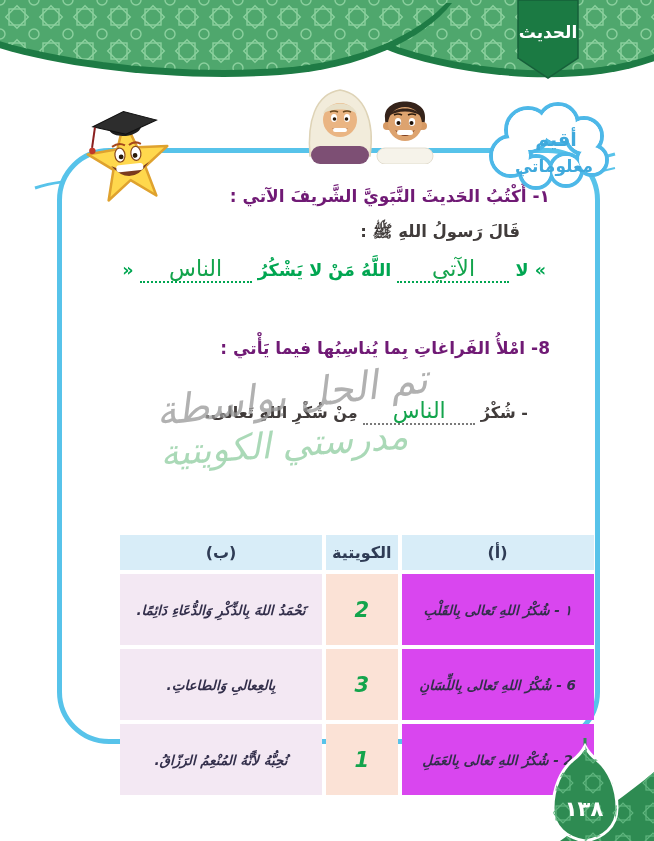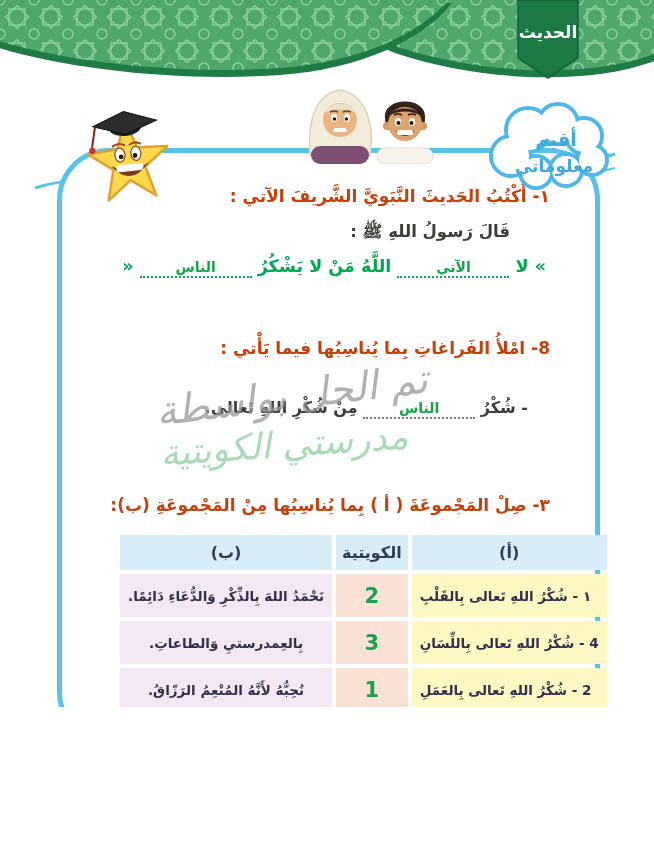--- a/index.html
+++ b/index.html
@@ -1,42 +1,42 @@
 <!DOCTYPE html>
 <html lang="ar"><head>
 <meta charset="utf-8">
 <style>
   html,body{margin:0;padding:0;background:#fff;}
-  #page{position:relative;width:654px;height:707px;overflow:hidden;background:#fff;
+  #page{position:relative;width:654px;height:841px;overflow:hidden;background:#fff;
         font-family:"DejaVu Sans",sans-serif;}
   .abs{position:absolute;}
   svg text{font-family:"DejaVu Sans",sans-serif;}
 
   
   #frame{left:57px;top:148px;width:533px;height:586px;border:5px solid #57c3ea;
          border-radius:52px;z-index:1;background:#fff;}
 
   
-  .qtitle{color:#c2410c;font-weight:bold;font-size:17px;white-space:nowrap;direction:rtl;z-index:3;}
+  .qtitle{color:#701a75;font-weight:bold;font-size:17px;white-space:nowrap;direction:rtl;z-index:3;}
   .dark-line{color:#413c3b;font-weight:bold;font-size:16.5px;white-space:nowrap;direction:rtl;z-index:3;}
   .hadith{color:#00a651;font-weight:bold;font-size:17.5px;white-space:nowrap;direction:rtl;z-index:3;}
 
   .blank{display:inline-block;border-bottom:2.2px dotted #00a651;text-align:center;
          padding:0 8px;min-width:96px;line-height:1.15;}
-  .blank .ans{color:#13a44c;font-size:14px;font-weight:bold;}
+  .blank .ans{color:#13a44c;font-size:22px;font-weight:normal;}
   .blank.gray-dots{border-bottom-color:#7a7a7a;}
 
   .fill-line{color:#413c3b;font-weight:bold;font-size:16px;white-space:nowrap;direction:rtl;z-index:3;}
 
   
   #match-table{position:absolute;left:116px;top:531px;border-collapse:separate;border-spacing:4px;
                direction:rtl;z-index:3;}
   #match-table th{background:#d8edf8;color:#2f3c55;font-size:16px;font-weight:bold;height:31px;padding:2px 6px;}
-  #match-table td{height:33px;padding:5px 8px;font-weight:bold;color:#332f4b;font-size:13.5px;white-space:nowrap;}
-  #match-table td.cell-a{background:#fef9c3;text-align:left;width:176px;}
+  #match-table td{height:33px;padding:19px 8px;font-weight:bold;color:#332f4b;font-size:13.5px;white-space:nowrap;font-style:italic;}
+  #match-table td.cell-a{background:#d946ef;text-align:center;width:176px;}
   #match-table td.cell-ans{background:#fbe2d6;text-align:center;width:54px;color:#13a44c;font-size:21px;}
   #match-table td.cell-b{background:#f3e8f3;text-align:center;width:186px;}
 
   
   .wm{pointer-events:none;direction:rtl;white-space:nowrap;z-index:8;font-style:italic;}
   #wm1{left:155px;top:372px;font-size:40px;color:#979797;opacity:.75;transform:rotate(-7deg);}
   #wm2{left:160px;top:424px;font-size:36px;color:#a6d7b4;opacity:.95;transform:rotate(-4deg);}
 
   .deco{z-index:0;}
   .over{z-index:6;}
@@ -151,21 +151,21 @@
       <circle cx="118" cy="42" r="16"></circle>
         <circle cx="126" cy="66" r="13"></circle>
         <circle cx="100" cy="76" r="14"></circle>
         <circle cx="70" cy="78" r="14"></circle>
     </g>
     <text x="90" y="52" text-anchor="middle" fill="#3fa9dc" font-size="19" font-weight="bold">أقيم</text>
     <text x="88" y="78" text-anchor="middle" fill="#3fa9dc" font-size="17" font-weight="bold">معلوماتي</text>
   </svg>
 
   <div class="abs qtitle" style="right:104px;top:186px">١- أَكْتُبُ الحَديثَ النَّبَويَّ الشَّريفَ الآتي :</div>
-  <div class="abs dark-line" style="right:144px;top:221px">قَالَ رَسولُ اللهِ ﷺ :</div>
+  <div class="abs dark-line" style="right:134px;top:221px">قَالَ رَسولُ اللهِ ﷺ :</div>
 
   <div class="abs hadith" style="right:108px;top:256px">
     <span dir="ltr">«</span>
     <span>لا</span>
     <span class="blank"><span class="ans">الآتي</span></span>
     <span>اللَّهُ مَنْ لا يَشْكُرُ</span>
     <span class="blank"><span class="ans">الناس</span></span>
     <span dir="ltr">»</span>
   </div>
 
@@ -174,38 +174,37 @@
 
   <div class="abs fill-line" style="right:126px;top:398px">
     <span>- شُكْرُ</span>
     <span class="blank gray-dots"><span class="ans">الناس</span></span>
     <span>مِنْ شُكْرِ اللهِ تَعالى.</span>
   </div>
 
   <div class="abs wm" id="wm1">تم الحل بواسطة</div>
   <div class="abs wm" id="wm2">مدرستي الكويتية</div>
 
-  <div class="abs qtitle" style="right:104px;top:495px">٣- صِلْ المَجْموعَةَ ( أ ) بِما يُناسِبُها مِنْ المَجْموعَةِ (ب):</div>
 
   <table id="match-table">
     <tbody>
         <tr>
       <th>(أ)</th>
       <th>الكويتية</th>
       <th>(ب)</th>
     </tr>
     <tr>
       <td class="cell-a">١ - شُكْرُ اللهِ تَعالى بِالقَلْبِ</td>
       <td class="cell-ans">2</td>
       <td class="cell-b">نَحْمَدُ اللهَ بِالذِّكْرِ وَالدُّعَاءِ دَائِمًا.</td>
     </tr>
     <tr>
-      <td class="cell-a">4 - شُكْرُ اللهِ تَعالى بِاللِّسَانِ</td>
+      <td class="cell-a">6 - شُكْرُ اللهِ تَعالى بِاللِّسَانِ</td>
       <td class="cell-ans">3</td>
-      <td class="cell-b">بِالعِمدرستيِ وَالطاعاتِ.</td>
+      <td class="cell-b">بِالعِعالىِ وَالطاعاتِ.</td>
     </tr>
     <tr>
       <td class="cell-a">2 - شُكْرُ اللهِ تَعالى بِالعَمَلِ</td>
       <td class="cell-ans">1</td>
       <td class="cell-b">نُحِبُّهُ لأَنَّهُ المُنْعِمُ الرَزّاقُ.</td>
     </tr>
   </tbody>
     </table>
 
   <svg class="abs over" style="left:518px;top:738px" width="136" height="103" viewBox="0 0 136 103">

